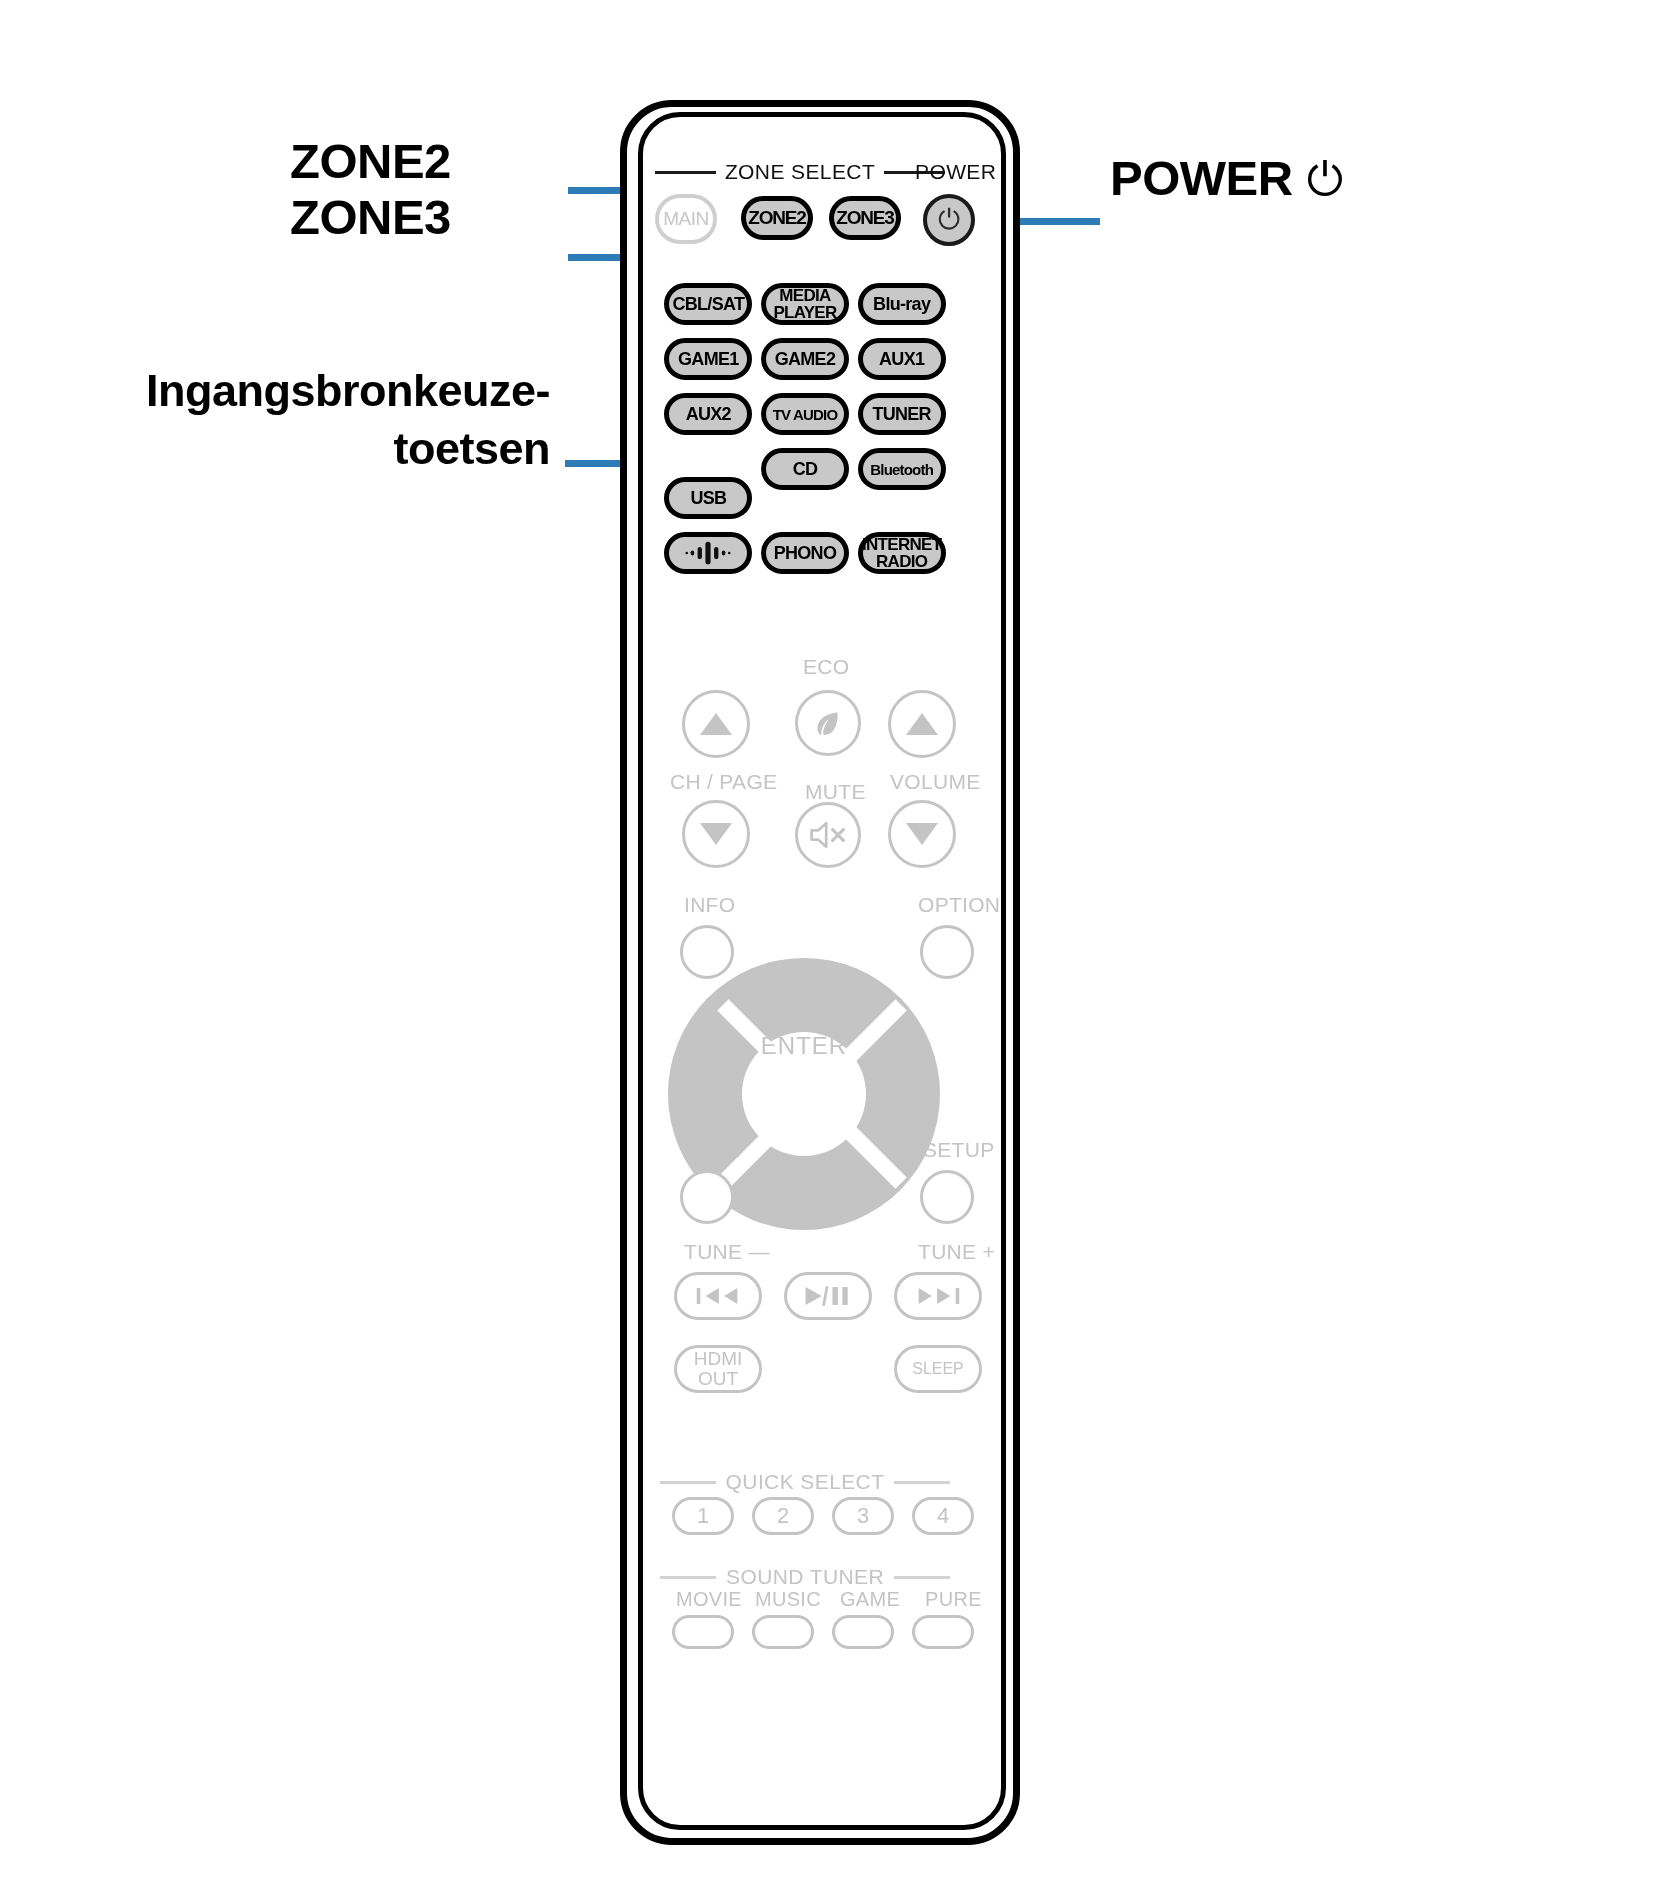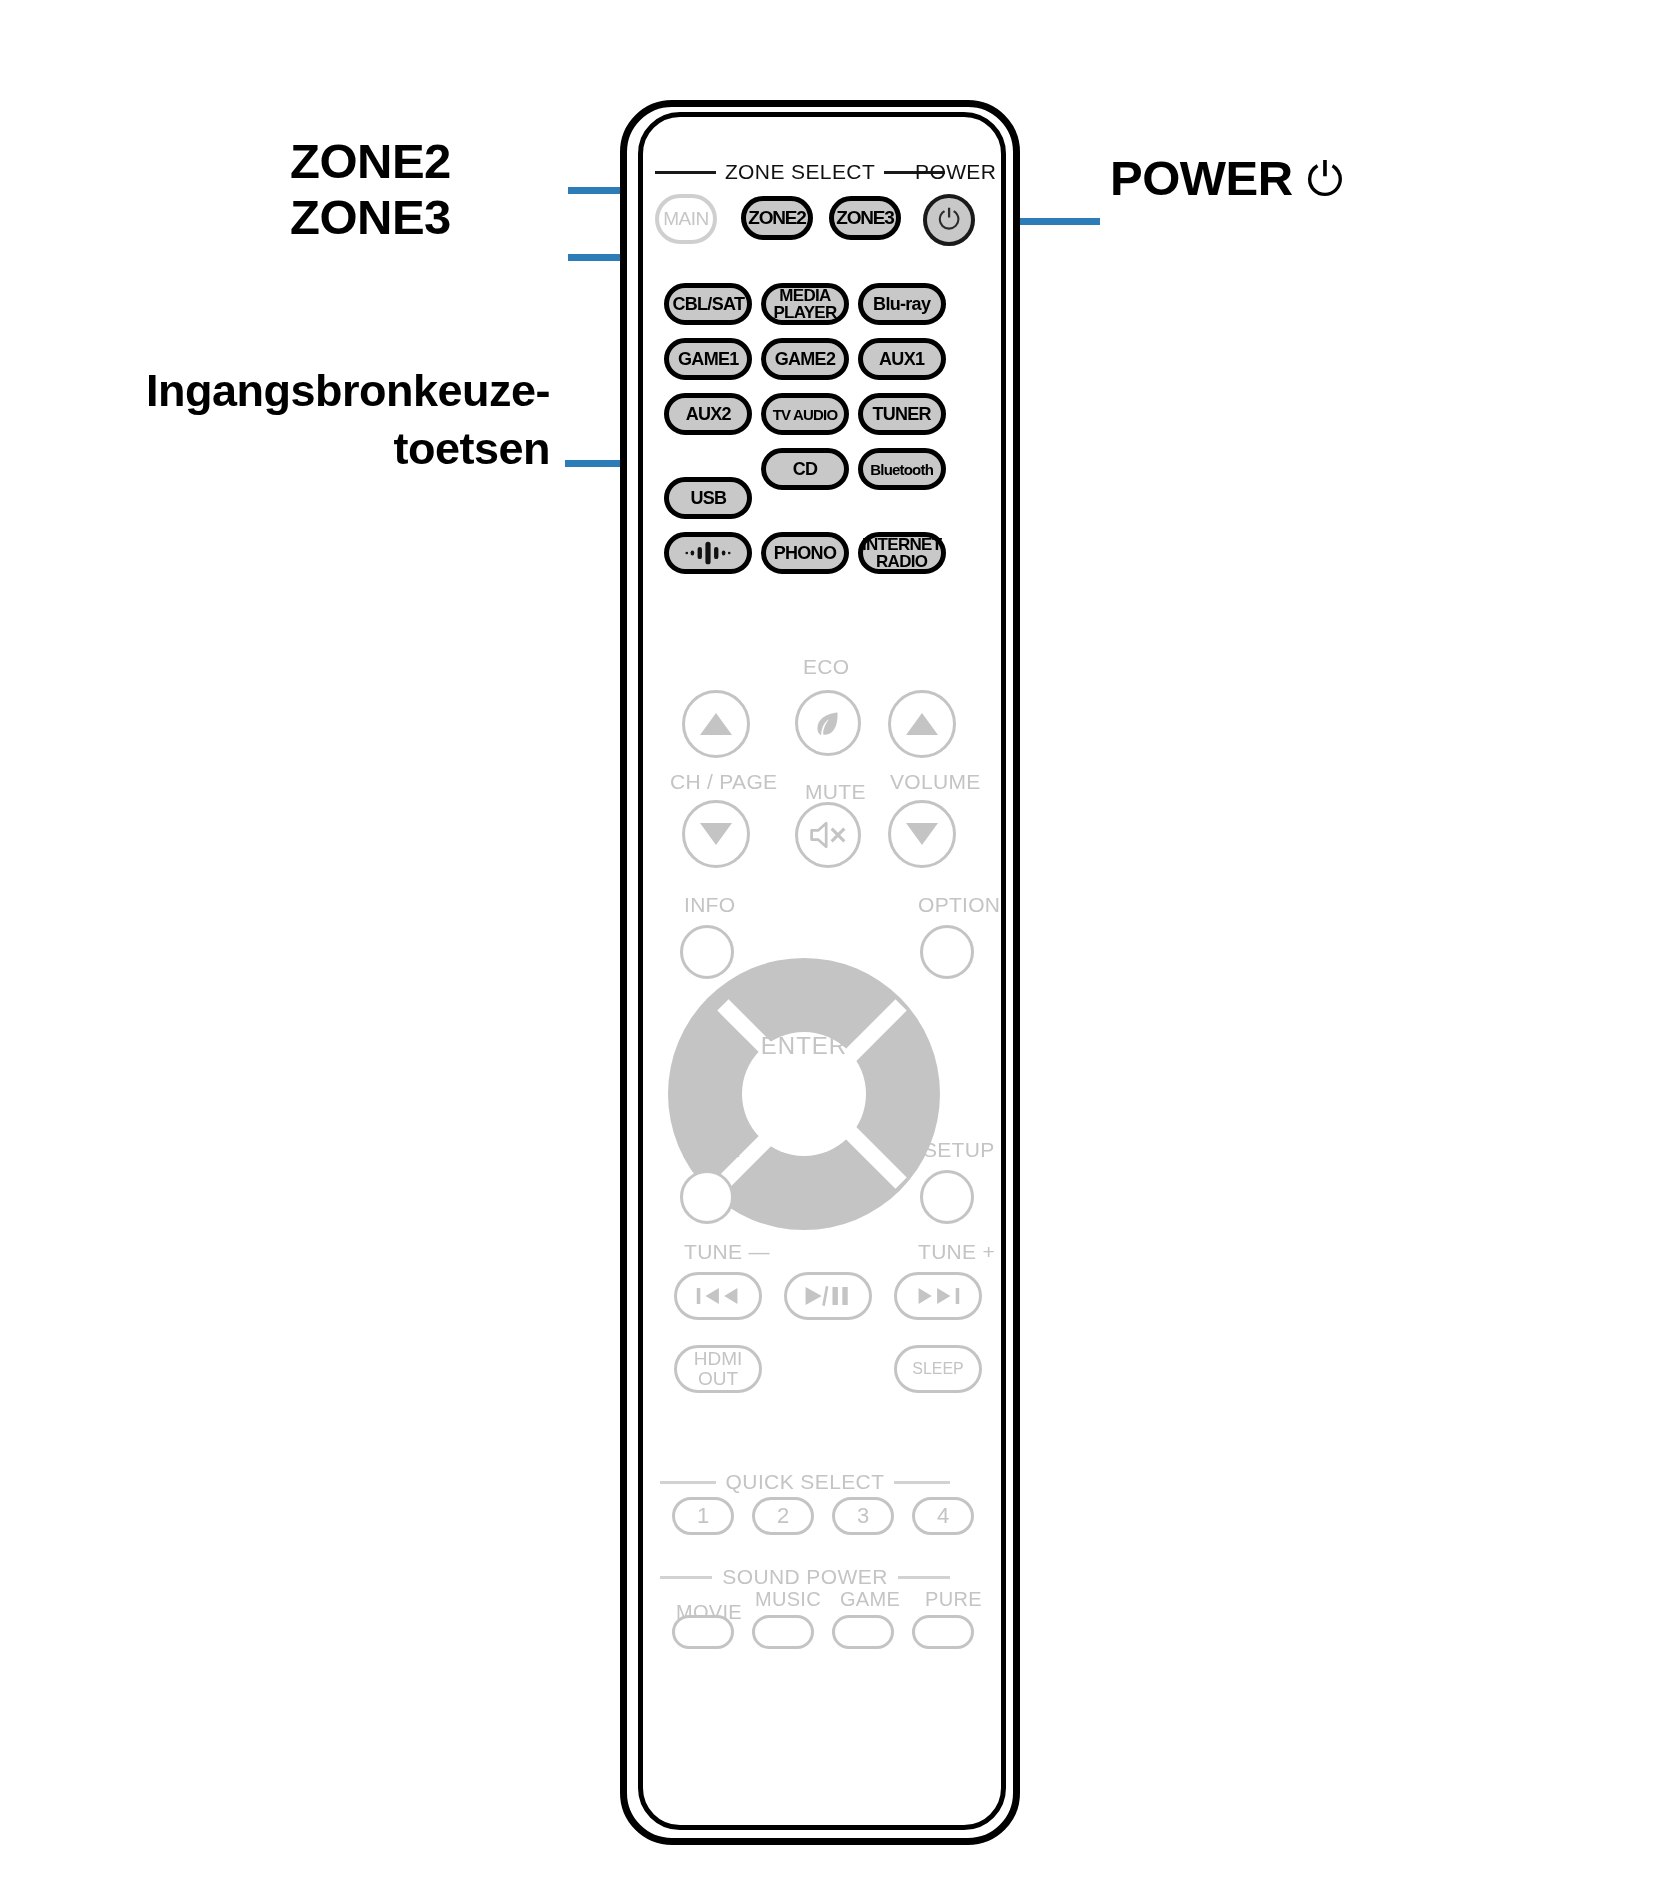--- a/index.html
+++ b/index.html
@@ -337,24 +337,24 @@
     <div class="sec-text">QUICK SELECT</div>
     <div class="sec-rule"></div>
   </div>
   <div class="g-pill" style="left:672px; top:1497px; width:62px; height:38px; font-size:22px;">1</div>
   <div class="g-pill" style="left:752px; top:1497px; width:62px; height:38px; font-size:22px;">2</div>
   <div class="g-pill" style="left:832px; top:1497px; width:62px; height:38px; font-size:22px;">3</div>
   <div class="g-pill" style="left:912px; top:1497px; width:62px; height:38px; font-size:22px;">4</div>
 
   <div class="sec-header" style="top:1565px;">
     <div class="sec-rule"></div>
-    <div class="sec-text">SOUND POWER</div>
+    <div class="sec-text">SOUND TUNER</div>
     <div class="sec-rule"></div>
   </div>
-  <div class="g-label" style="left:676px; top:1588px; font-size:20px;margin-top:13px;">MOVIE</div>
+  <div class="g-label" style="left:676px; top:1588px; font-size:20px;">MOVIE</div>
   <div class="g-label" style="left:755px; top:1588px; font-size:20px;">MUSIC</div>
   <div class="g-label" style="left:840px; top:1588px; font-size:20px;">GAME</div>
   <div class="g-label" style="left:925px; top:1588px; font-size:20px;">PURE</div>
 
   <div class="g-pill" style="left:672px; top:1615px; width:62px; height:34px;"></div>
   <div class="g-pill" style="left:752px; top:1615px; width:62px; height:34px;"></div>
   <div class="g-pill" style="left:832px; top:1615px; width:62px; height:34px;"></div>
   <div class="g-pill" style="left:912px; top:1615px; width:62px; height:34px;"></div>
 
 </div>

